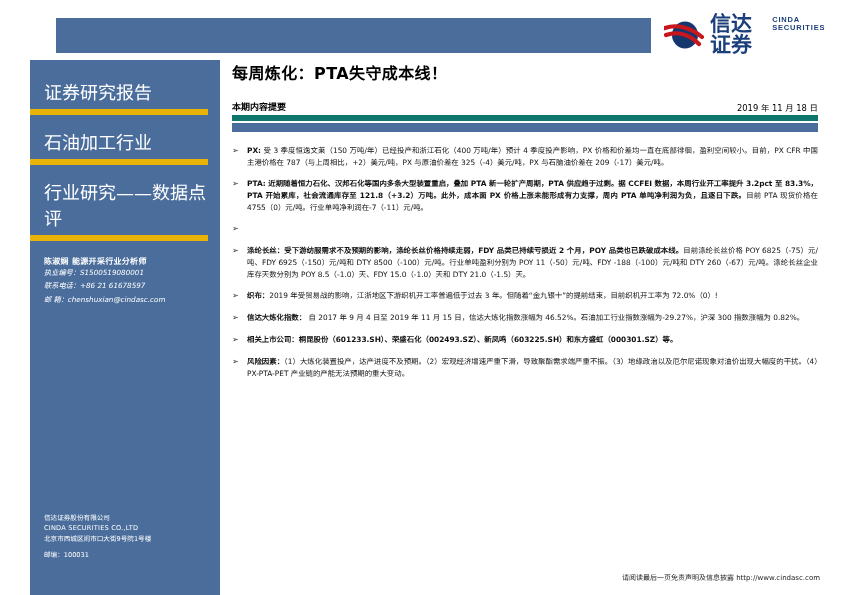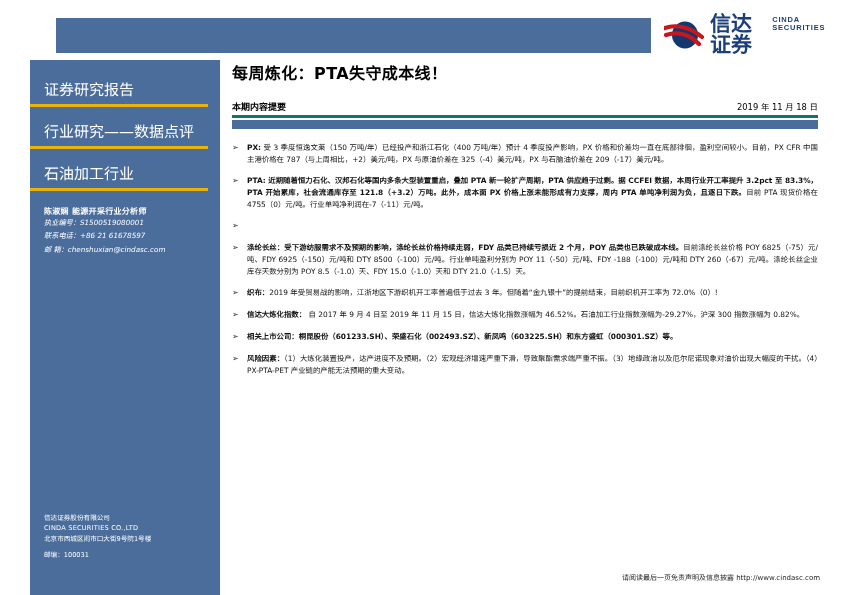--- a/index.html
+++ b/index.html
@@ -72,25 +72,25 @@
   .sidebar {
     position: absolute;
     left: 30px;
     top: 60px;
     width: 190px;
     bottom: 0;
     background: #4a6d9c;
   }
   .side-item {
     color: #ffffff;
-    font-size: 15px;
+    font-size: 18px;
     font-family: "DejaVu Sans", sans-serif;
     padding: 0 0 5px 14px;
     margin: 0 12px 0 0;
-    border-bottom: 3px solid #eab308;
+    border-bottom: 6px solid #eab308;
   }
   .side-item.first { margin-top: 18px; }
   .side-item + .side-item { margin-top: 13px; }
 
   .analyst-block {
     margin: 14px 10px 0 14px;
     color: #ffffff;
   }
   .analyst-name {
     font-size: 8px;
@@ -132,23 +132,23 @@
   .doc-title {
     font-size: 16px;
     font-weight: bold;
     color: #000000;
     font-family: "DejaVu Sans", sans-serif;
     letter-spacing: 0.4px;
     margin: 0 0 16px 0;
   }
   .summary-row {
     display: flex;
-    align-items: flex-start;
+    align-items: center;
     justify-content: space-between;
-    border-bottom: 3px solid #0f766e;
+    border-bottom: 6px solid #0f766e;
     padding-bottom: 2px;
     margin-top: 12px;
   }
   .summary-label {
     font-size: 9px;
     font-weight: bold;
     color: #000000;
     font-family: "DejaVu Sans", sans-serif;
   }
   .summary-date {
@@ -216,22 +216,22 @@
       </svg>
     </div>
     <div class="logo-text">
       <div class="logo-cn">信达证券</div>
       <div class="logo-en">CINDA SECURITIES</div>
     </div>
   </div>
 
   <div class="sidebar">
     <div class="side-item first">证券研究报告</div>
+    <div class="side-item">石油加工行业</div>
     <div class="side-item">行业研究——数据点评</div>
-    <div class="side-item">石油加工行业</div>
 
     <div class="analyst-block">
       <div class="analyst-name">陈淑娴  能源开采行业分析师</div>
       <div class="analyst-line">执业编号：S1500519080001</div>
       <div class="analyst-line">联系电话：+86 21 61678597</div>
       <div class="analyst-line">邮  箱：chenshuxian@cindasc.com</div>
     </div>
 
     <div class="addr-block">
       <div class="addr-line">信达证券股份有限公司</div>

